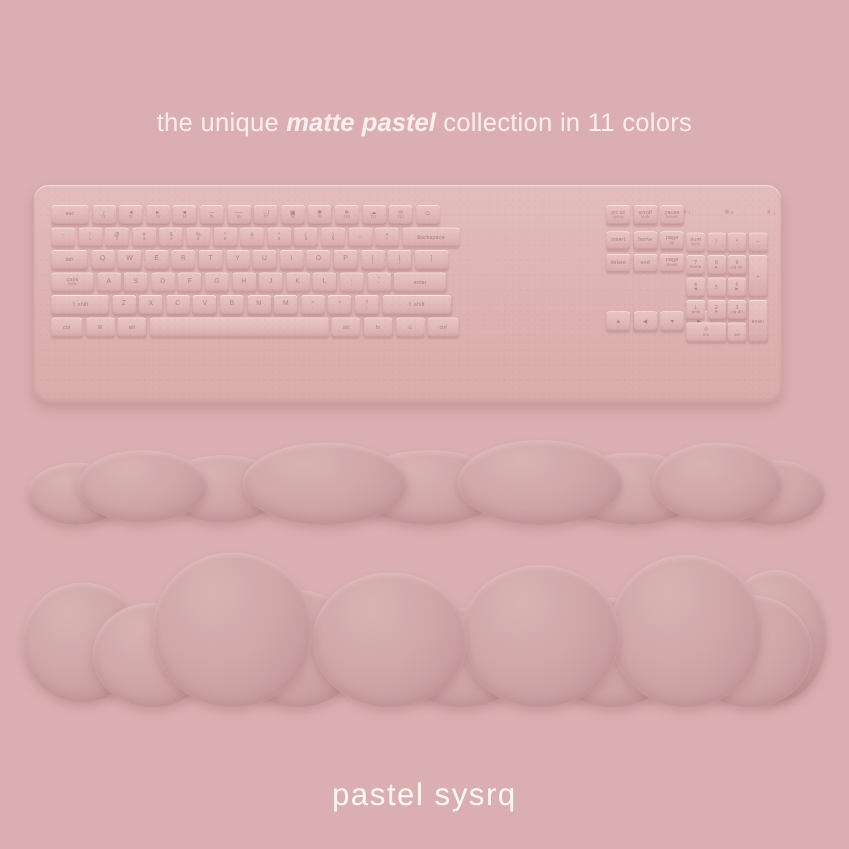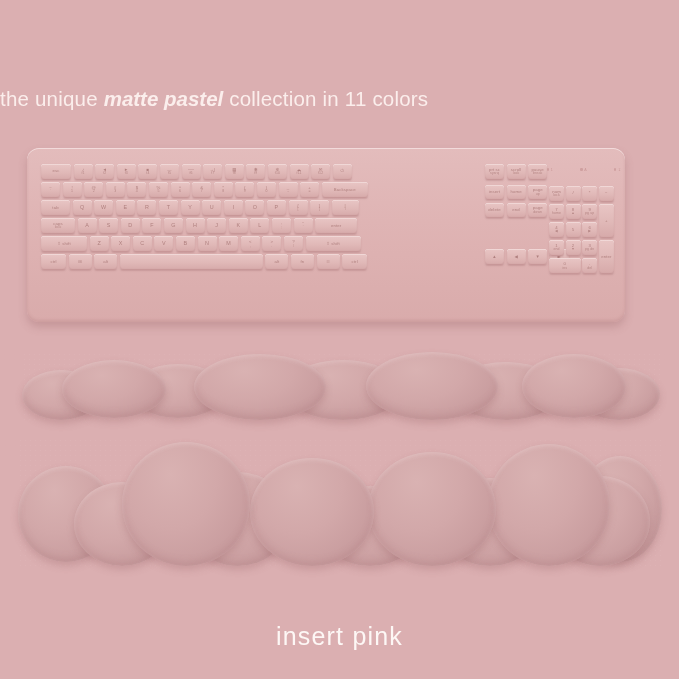--- a/index.html
+++ b/index.html
@@ -29,21 +29,21 @@
     line-height: 52px;
     font-weight: 300;
     letter-spacing: 0.5px;
     white-space: nowrap;
   }
   #subline {
     position: absolute;
     left: 0;
     top: 86px;
     width: 679px;
-    text-align: left;
+    text-align: center;
     color: #fbeeec;
     font-size: 20.5px;
     line-height: 26px;
     font-weight: 300;
     letter-spacing: 0.2px;
     white-space: nowrap;
   }
   #subline .pre, #subline .post { font-weight: 300; }
   #subline .em {
     font-weight: bold;
@@ -621,14 +621,14 @@
       <div class="lobe" style="left: 350px; top: 14px; width: 128px; height: 114px; z-index: 4;"></div>
       <div class="lobe" style="left: 300px; top: 48px; width: 104px; height: 80px; z-index: 3;"></div>
       <div class="lobe" style="left: 232px; top: 20px; width: 124px; height: 108px; z-index: 4;"></div>
       <div class="lobe" style="left: 168px; top: 34px; width: 104px; height: 94px; z-index: 3;"></div>
       <div class="lobe" style="left: 104px; top: 4px; width: 128px; height: 124px; z-index: 4;"></div>
       <div class="lobe" style="left: 56px; top: 44px; width: 96px; height: 84px; z-index: 3;"></div>
       <div class="lobe" style="left: 0px; top: 28px; width: 96px; height: 96px; z-index: 2;"></div>
     <div class="pad-tex"></div>
   </div>
 
-  <div id="caption">insert pink</div>
+  <div id="caption">pastel sysrq</div>
 </div>
 
 </body></html>

